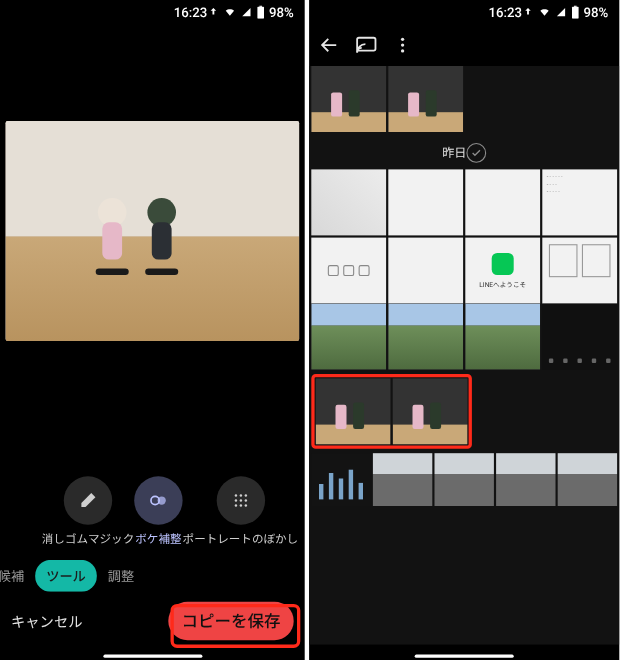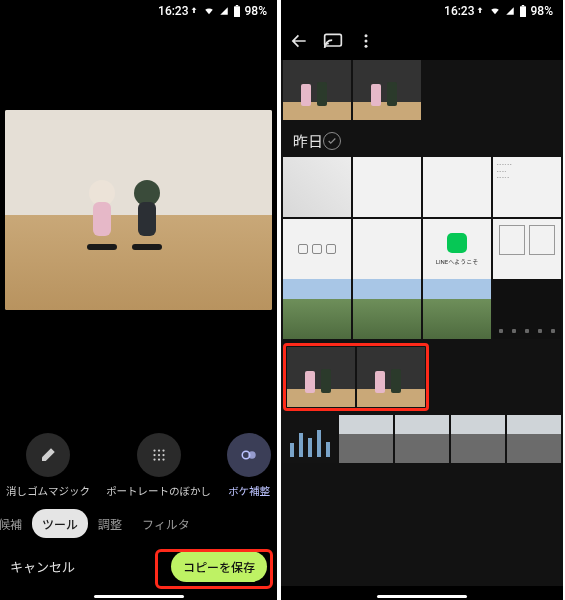--- a/index.html
+++ b/index.html
@@ -19,46 +19,46 @@
   .editor-photo .table { position:absolute; bottom:0; left:0; right:0; height:95px; background:linear-gradient(#c9a878,#b8935f); }
   .fig { position:absolute; bottom:60px; width:34px; height:70px; }
   .fig.a { left:80px; }
   .fig.b { left:125px; }
   .fig .head { position:absolute; top:0; left:4px; width:26px; height:26px; border-radius:50%; background:#ece3d8; }
   .fig.b .head { background:#3a4b3a; }
   .fig .body { position:absolute; top:22px; left:8px; width:18px; height:34px; border-radius:6px; background:#e6b8c8; }
   .fig.b .body { background:#2b2f34; }
   .fig .base { position:absolute; bottom:0; left:2px; width:30px; height:6px; border-radius:3px; background:#1a1a1a; }
 
-  .tool-row { position:absolute; bottom:102px; left:0; right:0; display:flex; justify-content:space-between; padding:0 6px; }
+  .tool-row { position:absolute; bottom:102px; left:0; right:0; display:flex; justify-content:flex-end; padding:0 6px; }
   .tool { display:flex; flex-direction:column; align-items:center; gap:6px; }
   .tool .circle { width:44px; height:44px; border-radius:50%; background:#2a2a2a; display:flex; align-items:center; justify-content:center; color:#cfcfcf; }
   .tool.selected .circle { background:#3b3e57; }
   .tool .lbl { font-size:10.5px; color:#cfcfcf; white-space:nowrap; }
   .tool.selected .lbl { color:#bcc3ff; }
 
   .tabs { position:absolute; bottom:62px; left:0; right:0; display:flex; align-items:center; overflow:hidden; font-size:12px; color:#9a9a9a; }
   .tabs .tab { padding:6px 10px; white-space:nowrap; }
   .tabs .tab.partial-l { margin-left:-12px; }
   .tabs .tab.partial-r { margin-right:-14px; }
-  .tabs .tab.active { background:#e5e5e5; color:#1b1b1b; border-radius:14px; font-weight:500; }
+  .tabs .tab.active { background:#14b8a6; color:#1b1b1b; border-radius:14px; font-weight:500; }
 
   .bottom-bar { position:absolute; bottom:18px; left:0; right:0; display:flex; align-items:center; justify-content:space-between; padding:0 10px; font-size:13px; color:#e2e2e2; }
-  .save-btn { background:#bef264; color:#111; padding:7px 12px; border-radius:18px; font-size:12px; font-weight:500; }
+  .save-btn { background:#ef4444; color:#111; padding:7px 12px; border-radius:18px; font-size:15px; font-weight:500; }
   .save-highlight { position:absolute; bottom:11px; right:4px; width:118px; height:40px; border:3px solid #ff2a1a; border-radius:6px; pointer-events:none; }
 
   .gesture { position:absolute; bottom:2px; left:50%; transform:translateX(-50%); width:90px; height:3px; background:#fff; border-radius:2px; }
 
   
   .r-header { height:38px; display:flex; align-items:center; padding:0 8px; gap:14px; color:#e5e5e5; }
   .r-header .title { font-size:17px; flex:1; }
   .r-header svg { display:block; }
 
   .r-scroll { position:absolute; top:60px; left:0; right:0; bottom:14px; overflow:hidden; background:#121212; }
-  .section-hdr { display:flex; align-items:center; justify-content:flex-start; padding:10px 12px 6px; color:#e2e2e2; font-size:15px; }
+  .section-hdr { display:flex; align-items:center; justify-content:center; padding:10px 12px 6px; color:#e2e2e2; font-size:11px; }
   .check-ring { width:18px; height:18px; border:1.5px solid #8a8a8a; border-radius:50%; display:flex; align-items:center; justify-content:center; }
   .check-ring svg { display:block; }
 
   .thumb-row { display:flex; flex-wrap:wrap; gap:2px; padding:0 2px; }
   .thumb { width:68px; height:60px; background:#333; position:relative; overflow:hidden; }
   .thumb.light { background:#f2f2f2; }
   .thumb.dark  { background:#101010; }
   .thumb.blur  { background:linear-gradient(45deg,#d8d8d8,#ececec); filter:blur(0.5px); }
   .thumb .mini-fig { position:absolute; bottom:14px; left:18px; width:10px; height:22px; background:#e6b8c8; border-radius:2px; }
   .thumb .mini-fig2{ position:absolute; bottom:14px; left:34px; width:10px; height:24px; background:#2b3a2b; border-radius:2px; }
@@ -126,52 +126,51 @@
 
   <div class="tool-row">
     <div class="tool">
       <div class="circle">
           <svg width="18" height="18" viewBox="0 0 24 24" fill="#cfcfcf">
             <path d="M16 3l5 5-12 12H4v-5z"></path>
           </svg>
         </div>
       <span class="lbl">消しゴムマジック</span>
     </div>
+    <div class="tool selected">
+      <div class="circle">
+          <svg width="18" height="18" viewBox="0 0 24 24" fill="#bcc3ff">
+            <circle cx="8" cy="12" r="5" fill="none" stroke="#bcc3ff" stroke-width="2"></circle>
+            <circle cx="16" cy="12" r="5" fill="#bcc3ff" opacity="0.7"></circle>
+          </svg>
+        </div>
+      <span class="lbl">ボケ補整</span>
+    </div>
     <div class="tool">
       <div class="circle">
           <svg width="18" height="18" viewBox="0 0 24 24" fill="#cfcfcf">
             <circle cx="6" cy="6" r="1.5"></circle>
             <circle cx="12" cy="6" r="1.5"></circle>
             <circle cx="18" cy="6" r="1.5"></circle>
             <circle cx="6" cy="12" r="1.5"></circle>
             <circle cx="12" cy="12" r="1.5"></circle>
             <circle cx="18" cy="12" r="1.5"></circle>
             <circle cx="6" cy="18" r="1.5"></circle>
             <circle cx="12" cy="18" r="1.5"></circle>
             <circle cx="18" cy="18" r="1.5"></circle>
           </svg>
         </div>
       <span class="lbl">ポートレートのぼかし</span>
     </div>
-    <div class="tool selected">
-      <div class="circle">
-          <svg width="18" height="18" viewBox="0 0 24 24" fill="#bcc3ff">
-            <circle cx="8" cy="12" r="5" fill="none" stroke="#bcc3ff" stroke-width="2"></circle>
-            <circle cx="16" cy="12" r="5" fill="#bcc3ff" opacity="0.7"></circle>
-          </svg>
-        </div>
-      <span class="lbl">ボケ補整</span>
-    </div>
   </div>
 
   <div class="tabs">
     <span class="tab partial-l">候補</span>
     <span class="tab active">ツール</span>
     <span class="tab">調整</span>
-    <span class="tab partial-r">フィルタ</span>
   </div>
 
   <div class="bottom-bar">
     <span>キャンセル</span>
     <span class="save-btn">コピーを保存</span>
   </div>
   <div class="save-highlight"></div>
 
   <div class="gesture"></div>
 </div>

